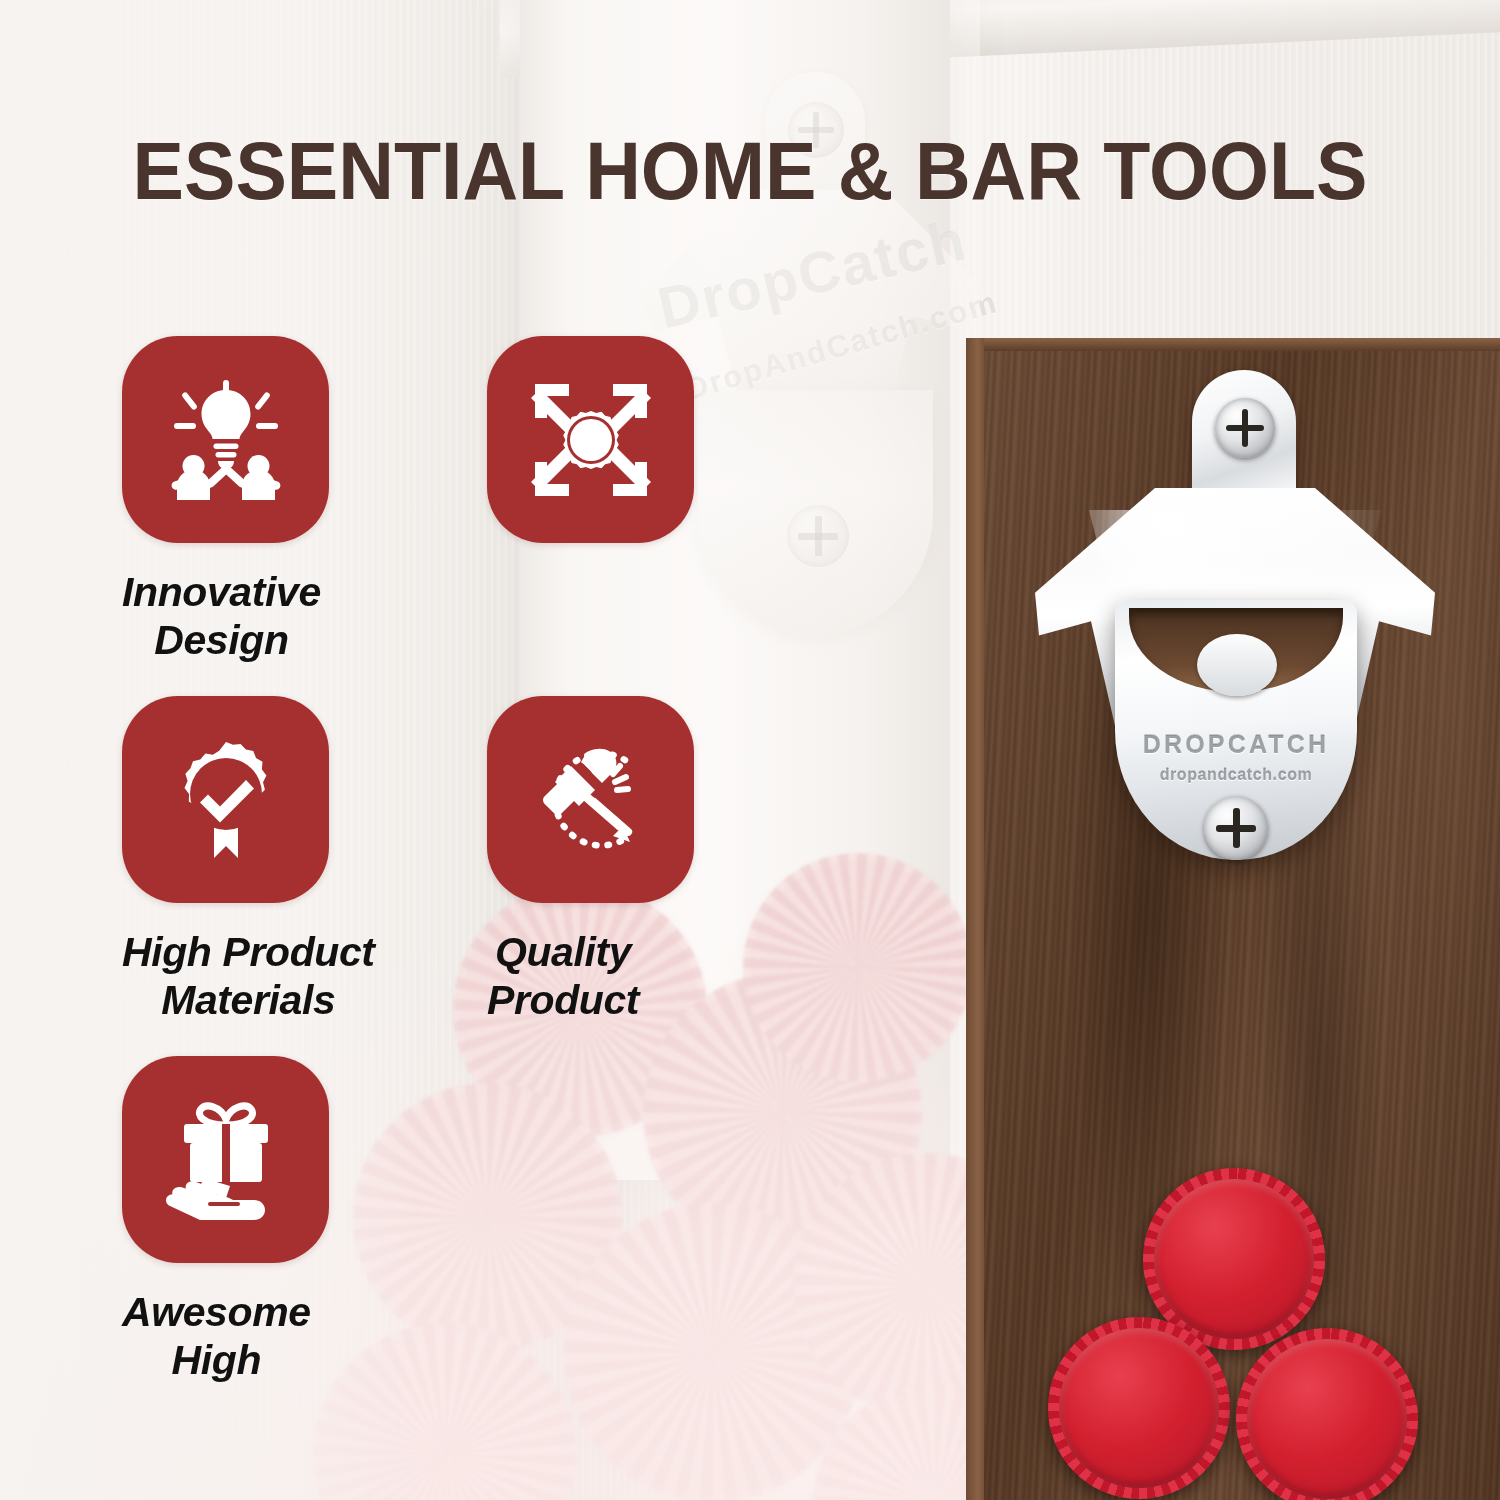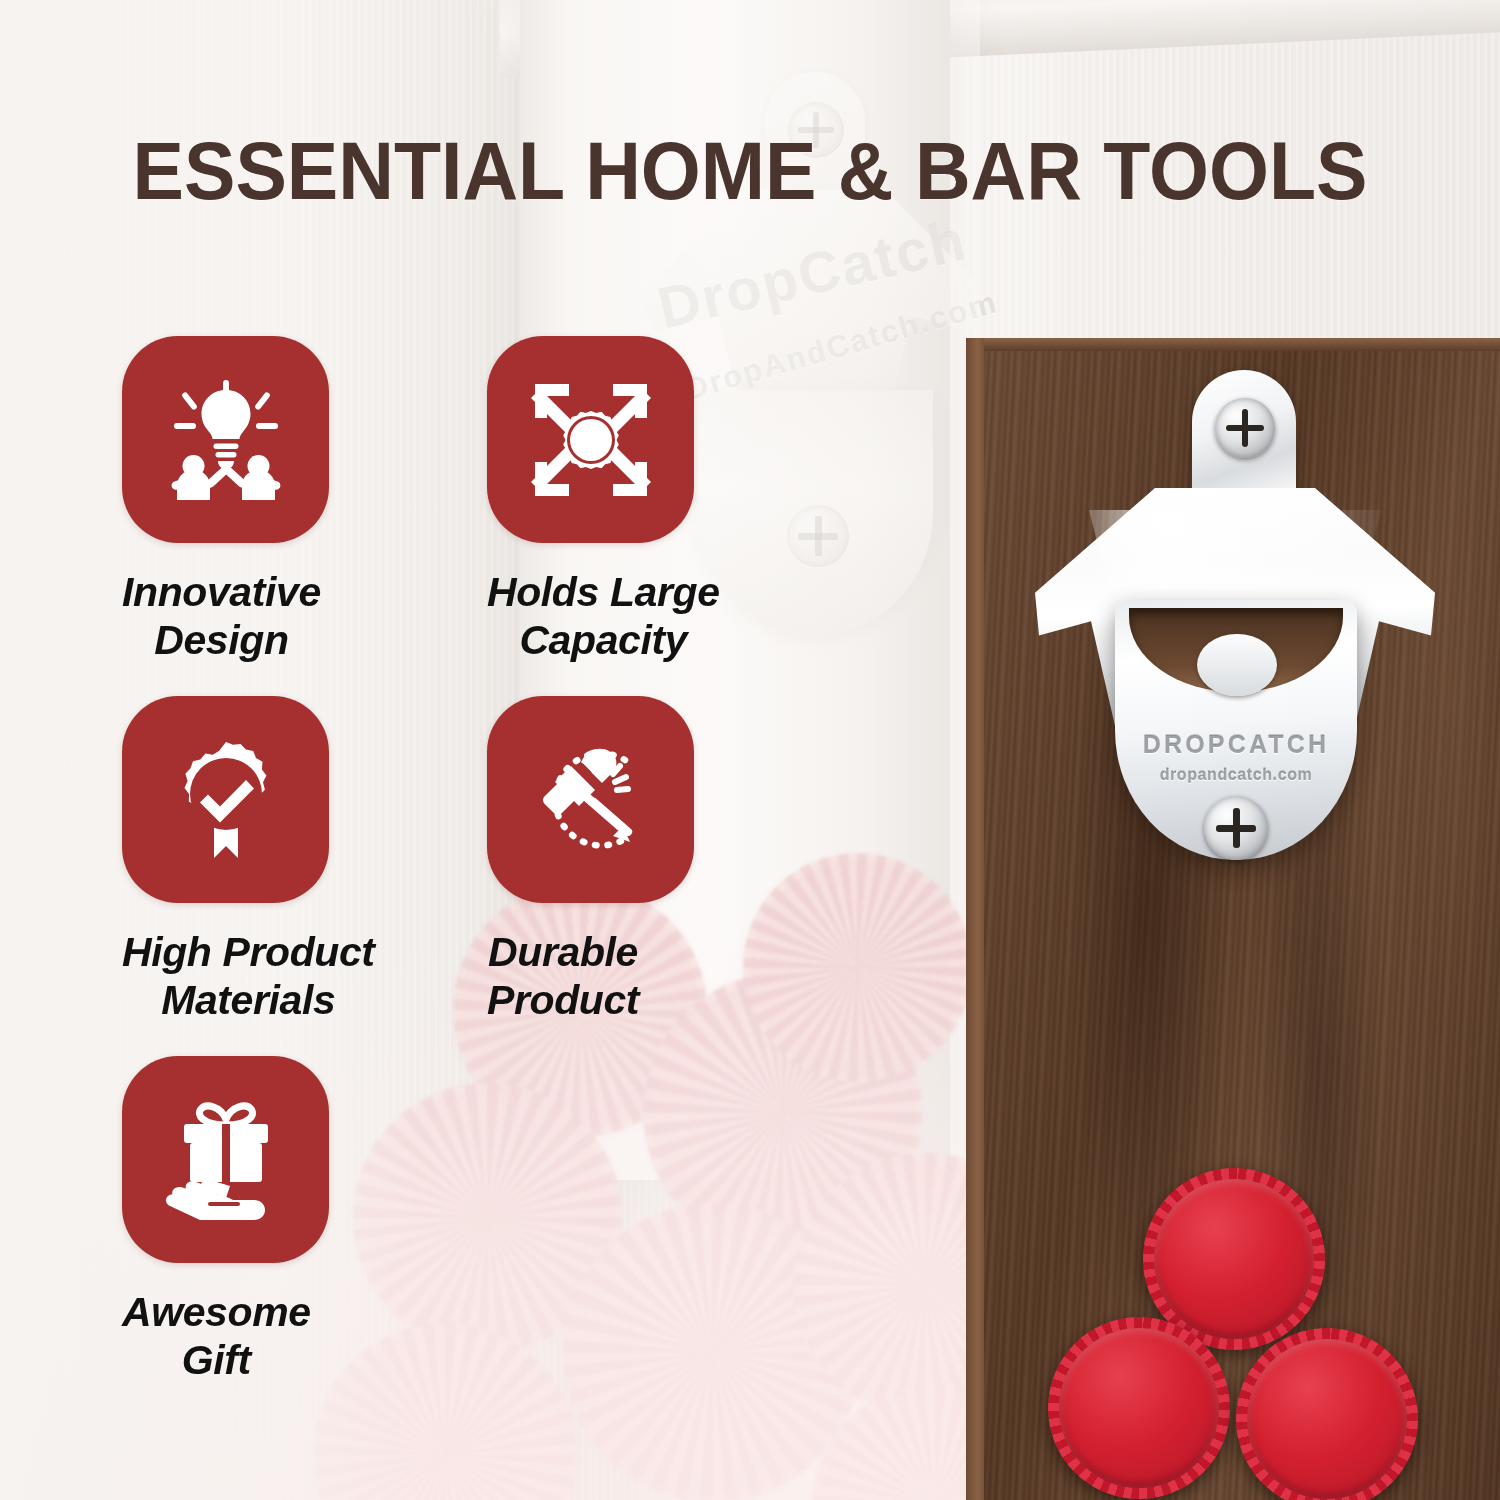--- a/index.html
+++ b/index.html
@@ -346,22 +346,20 @@
             <path d="M13 115 52 76l-9-9L4 106z"></path>
             <path d="M115 115 76 76l9-9 39 39z"></path>
             <g transform="translate(64,64)">
               <path d="M0-29 5.2-27.1 10.5-28.2 14.2-24.3 19.4-23 21.1-17.9 25.3-14.6 25-9.3 27.8-4.8 25.6 0 27.8 4.8 25 9.3 25.3 14.6 21.1 17.9 19.4 23 14.2 24.3 10.5 28.2 5.2 27.1 0 29 -5.2 27.1 -10.5 28.2 -14.2 24.3 -19.4 23 -21.1 17.9 -25.3 14.6 -25 9.3 -27.8 4.8 -25.6 0 -27.8 -4.8 -25 -9.3 -25.3 -14.6 -21.1 -17.9 -19.4 -23 -14.2 -24.3 -10.5 -28.2 -5.2 -27.1z"></path>
             </g>
             <circle cx="64" cy="64" r="24" fill="#a6302f"></circle>
             <circle cx="64" cy="64" r="21" fill="#ffffff"></circle>
           </g>
         </svg>
       </div>
-      <div class="cap-label">Holds Large
-Capacity</div>
     </div>
 
 
     <div class="cell">
       <div class="tile">
         <svg width="128" height="128" viewBox="0 0 128 128">
           <g fill="#ffffff">
             <path d="M52 78h24v44L64 110 52 122z"></path>
             <g transform="translate(64,58)">
               <path d="M0-52 7-49.2 14.6-50.1 19.9-44.6 27.3-43 30-35.9 36.5-32.2 35.9-24.6 40.4-18.5 37-11.7 38.9-4.3 33.6 1 33.6 8.7 27.2 12.8 24.1 19.8 16.6 21 11.6 26.8 4.2 25.5 -2.4 29.4 -8.6 25 -16 26.1 -20.4 20 -27.8 18.5 -30.6 11.5 -37.2 7.6 -36.9-.1 -41.5-6 -38.4-12.9 -40.6-20.2 -35.5-25.7 -33-32.8 -25.7-34.6 -20.6-40.4 -13.2-39.3 -6.8-43.3z"></path>
@@ -390,21 +388,21 @@
             <rect x="66" y="60" width="54" height="8" rx="4" transform="rotate(41 66 60)"></rect>
           </g>
           <g stroke="#ffffff" stroke-width="6" stroke-linecap="round">
             <path d="M88 46 99 41"></path>
             <path d="M90 54 101 53"></path>
             <path d="M86 38 93 30"></path>
           </g>
           <path d="M55 30 62 37" stroke="#a6302f" stroke-width="5" stroke-linecap="round"></path>
         </svg>
       </div>
-      <div class="cap-label">Durable
+      <div class="cap-label">Quality
 Product</div>
     </div>
 
     <div class="cell">
       <div class="tile">
         <svg width="128" height="128" viewBox="0 0 128 128">
           <g fill="none" stroke="#ffffff" stroke-width="7" stroke-linecap="round">
             <path d="M64 23C58 10 44 7 39 13s2 16 25 16"></path>
             <path d="M64 23c6-13 20-16 25-10s-2 16-25 16"></path>
           </g>
@@ -418,17 +416,17 @@
             <path d="M22 92c-4-2-9-1-11 2s0 7 4 9l24 10 8-12z"></path>
             <path d="M34 86c-4-2-9 0-10 3s0 7 4 8l22 9 6-12z"></path>
             <path d="M48 84c-4-1-8 1-9 4s1 6 5 7l20 7 4-12z"></path>
             <path d="M44 106h30c4 0 7 2 7 5s-3 5-7 5H48z"></path>
             <path d="M30 96c10 0 34 2 44 10H46z"></path>
           </g>
           <path d="M48 108h28" stroke="#a6302f" stroke-width="4" stroke-linecap="round" fill="none"></path>
         </svg>
       </div>
       <div class="cap-label">Awesome
-Gift</div>
+High</div>
     </div>
 
   </div>
 </div>
 
 </body></html>

